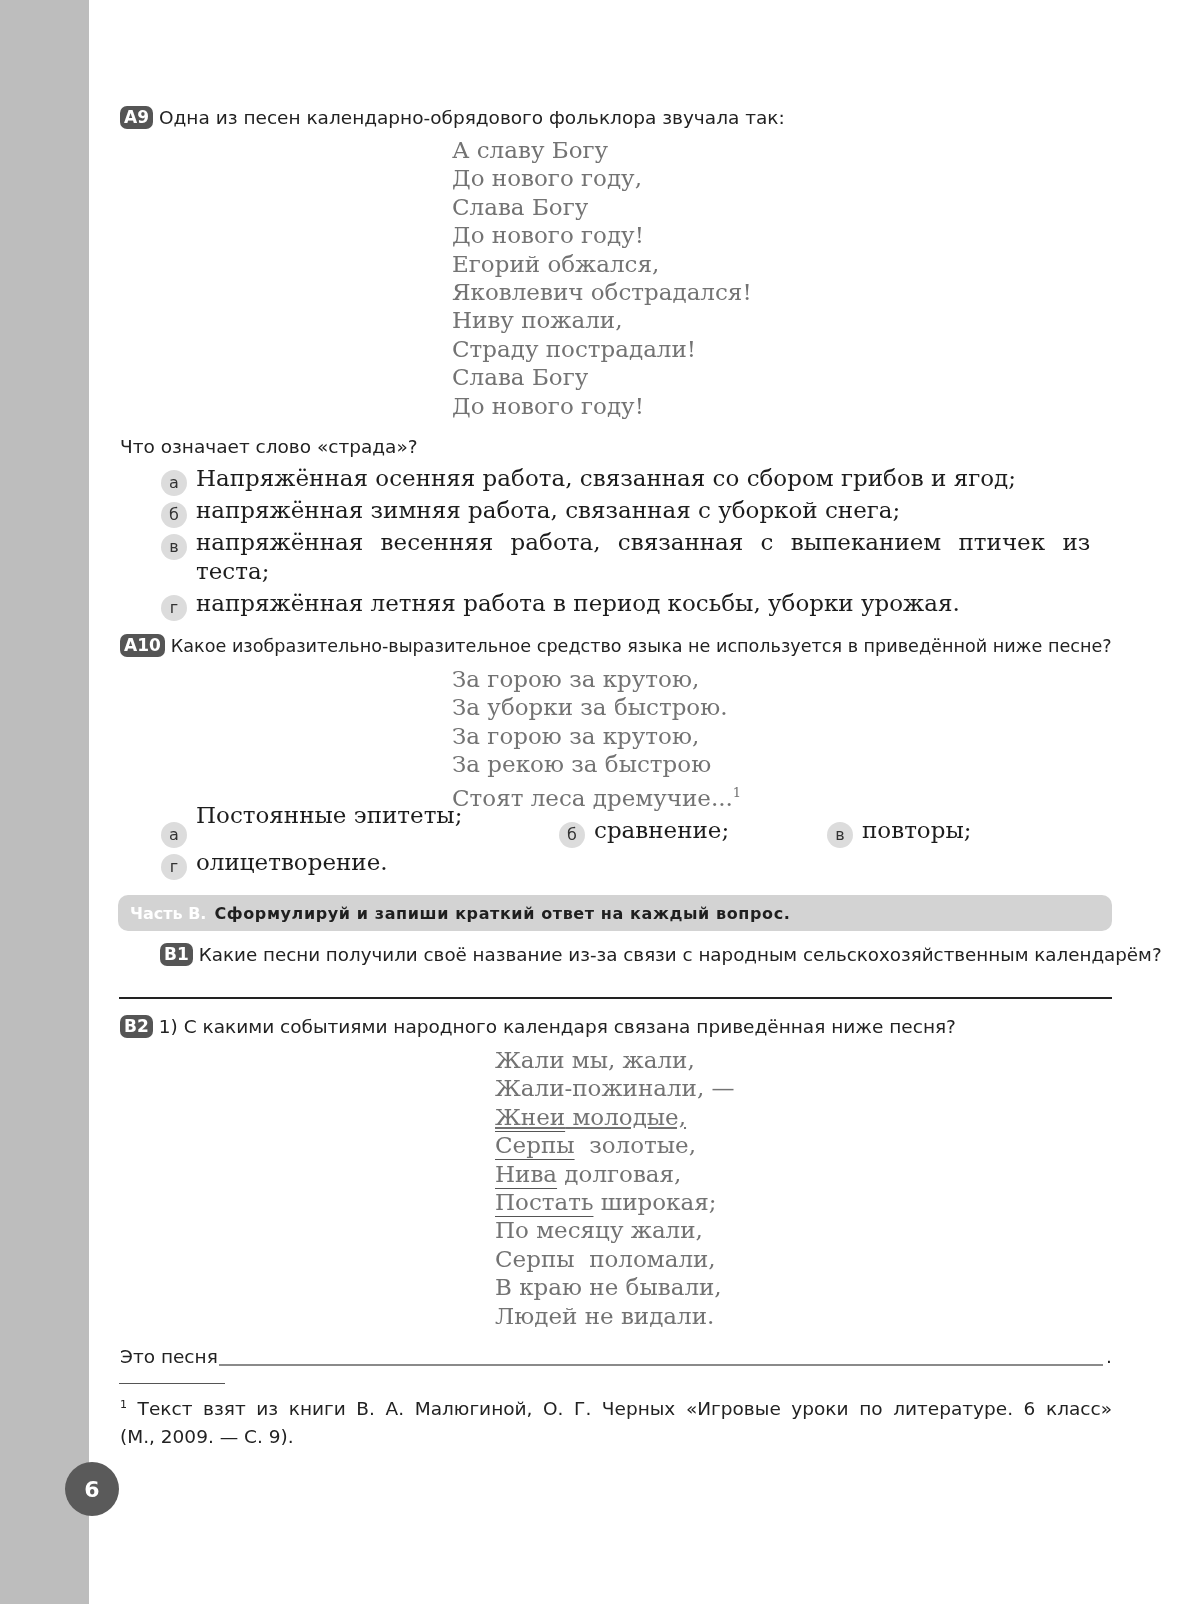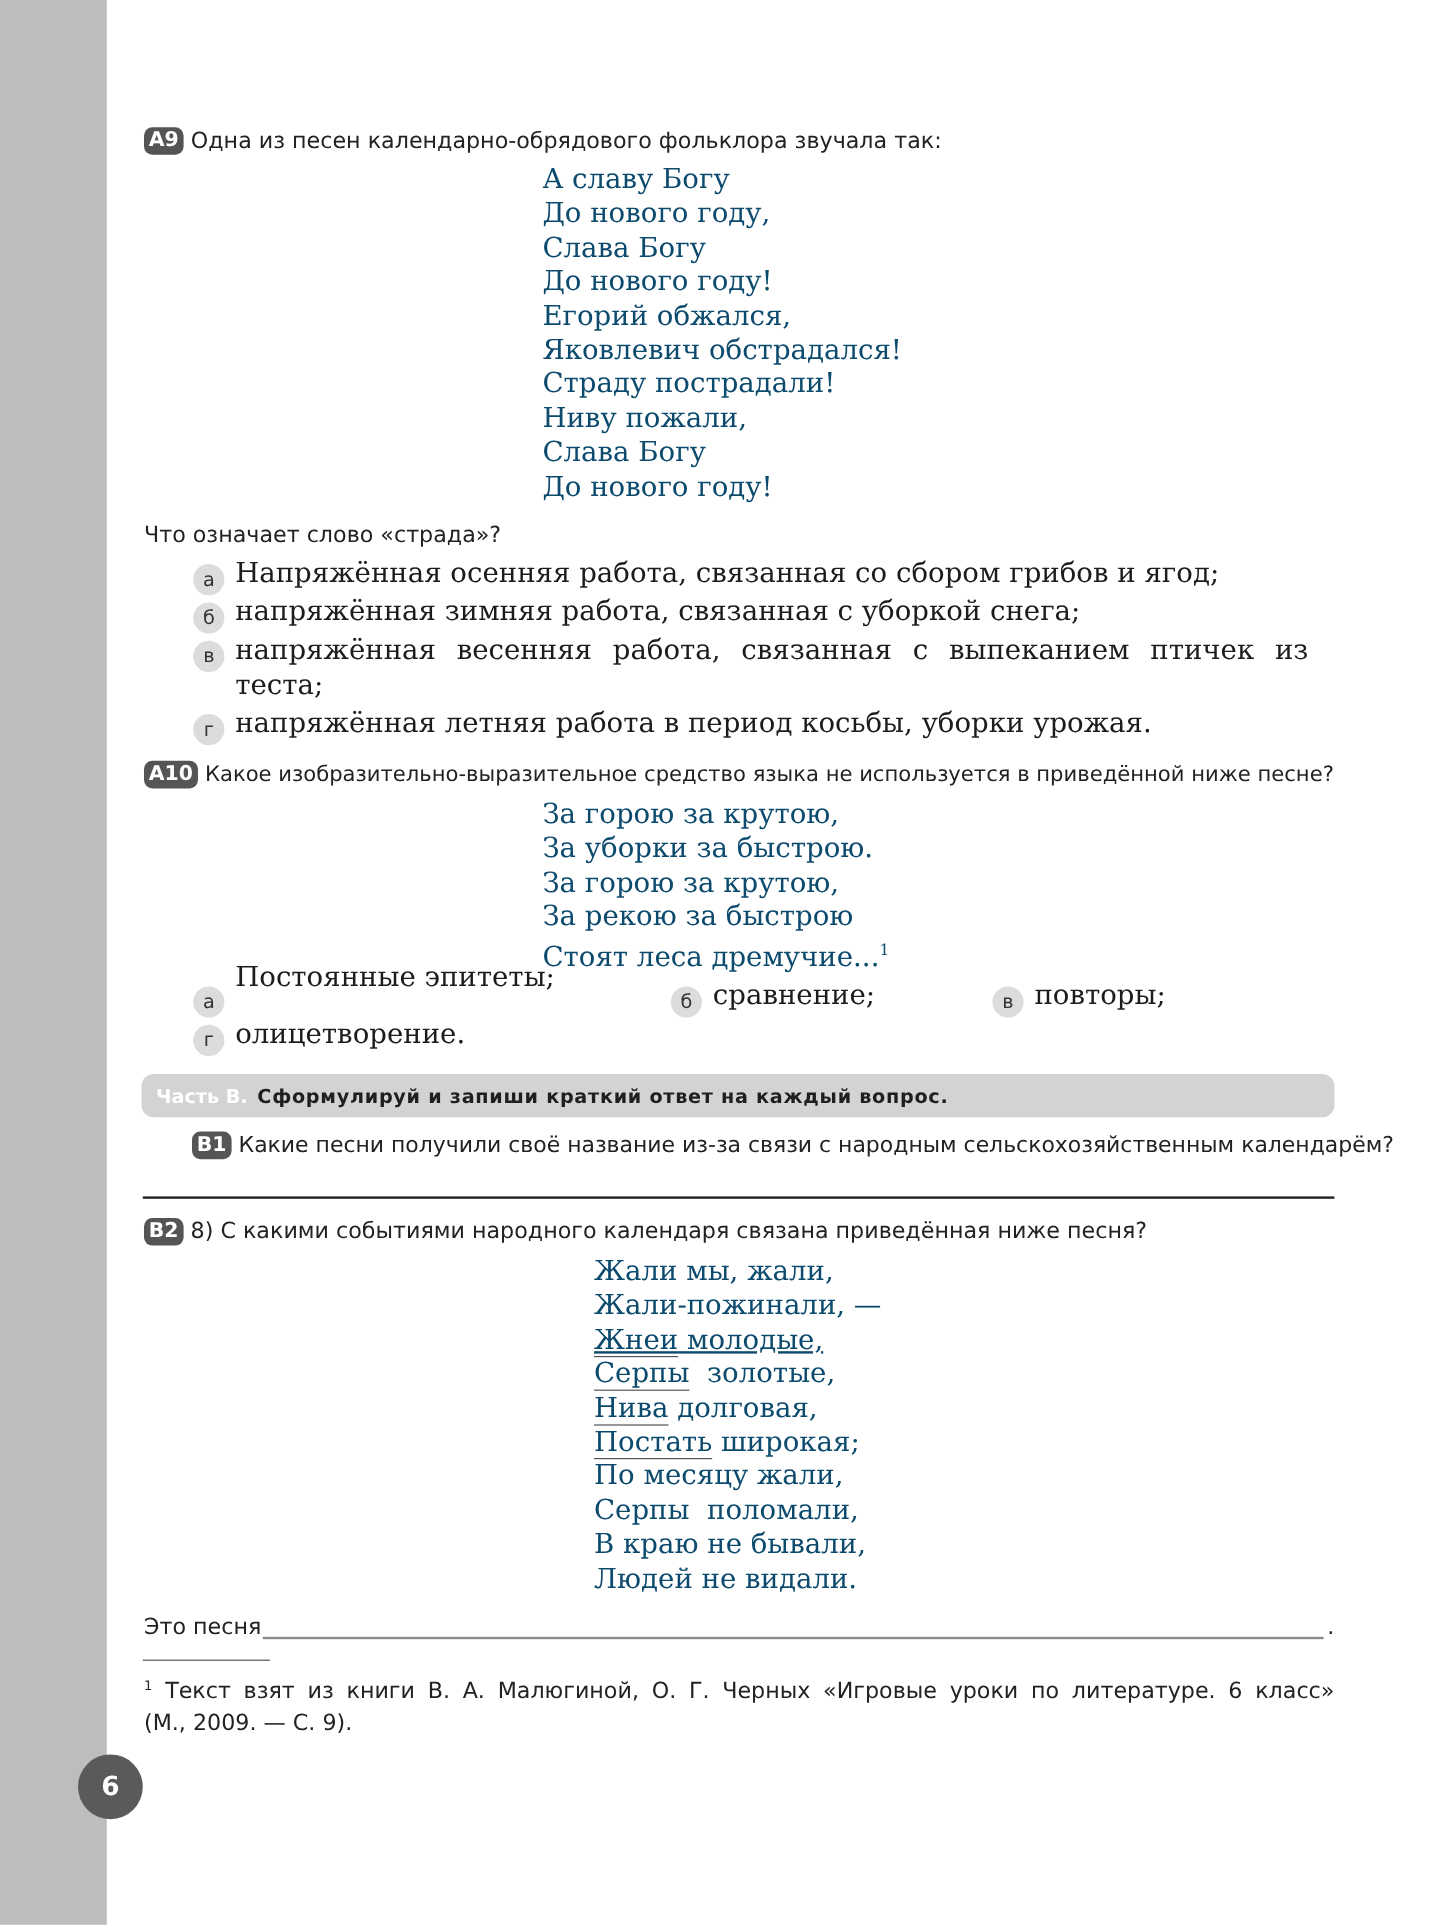--- a/index.html
+++ b/index.html
@@ -13,21 +13,21 @@
       position: absolute; left: 65px; top: 1462px; width: 54px; height: 54px; border-radius: 50%;
       background: #5a5a5a; color: #fff; font-family: "DejaVu Sans", sans-serif; font-weight: bold;
       font-size: 22px; display: flex; align-items: center; justify-content: center;
     }
     .q { position: absolute; left: 120px; font-size: 18.5px; color: #222; white-space: nowrap; }
     .badge {
       display: inline-block; background: #555; color: #fff; border-radius: 7px;
       font-weight: bold; font-size: 17px; padding: 0 4px; height: 23px; line-height: 23px;
       margin-right: 6px; vertical-align: 1px; letter-spacing: 0px;
     }
-    .poem { position: absolute; left: 452px; font-family: "DejaVu Serif", serif; font-size: 23px; line-height: 28.4px; color: #0c4a6e; }
+    .poem { position: absolute; left: 452px; font-family: "DejaVu Serif", serif; font-size: 23px; line-height: 28.4px; color: #737373; }
     .poem div { white-space: nowrap; }
     .u { text-decoration: underline; text-decoration-thickness: 1px; text-underline-offset: 6px; text-decoration-color: #555; }
     .ans { position: absolute; font-family: "DejaVu Serif", serif; font-size: 23px; color: #1c1c1c; white-space: nowrap; }
     .letter {
       position: absolute; width: 26px; height: 26px; border-radius: 50%; background: #dcdcdc;
       font-family: "DejaVu Sans", sans-serif; font-size: 16px; color: #333; text-align: center; line-height: 26px;
     }
     .partbar {
       position: absolute; left: 118px; top: 895px; width: 994px; height: 36px; border-radius: 10px;
       background: #d3d3d3; display: flex; align-items: center; white-space: nowrap;
@@ -47,22 +47,22 @@
 <div class="q" style="top:106px;">
   <span class="badge">A9</span><span>Одна из песен календарно-обрядового фольклора звучала так:</span>
 </div>
 <div class="poem" id="poem-a9" style="top:136px;">
     <div>А славу Богу</div>
     <div>До нового году,</div>
     <div>Слава Богу</div>
     <div>До нового году!</div>
     <div>Егорий обжался,</div>
     <div>Яковлевич обстрадался!</div>
+    <div>Ниву пожали,</div>
     <div>Страду пострадали!</div>
-    <div>Ниву пожали,</div>
     <div>Слава Богу</div>
     <div>До нового году!</div>
   </div>
 
 <div class="q" style="top:436px;">Что означает слово «страда»?</div>
 
 <div>
   <span class="letter" style="left:161px; top:470px;">а</span>
   <span class="ans" style="left:196px; top:465px;">Напряжённая осенняя работа, связанная со сбором грибов и ягод;</span>
 </div>
@@ -112,21 +112,21 @@
   <span class="part-label">Часть В.</span>
   <span class="part-title">Сформулируй и запиши краткий ответ на каждый вопрос.</span>
 </div>
 
 <div class="q" style="top:943px; font-size:18.3px;padding-left:40px;">
   <span class="badge">В1</span><span>Какие песни получили своё название из-за связи с народным сельскохозяйственным календарём?</span>
 </div>
 <div class="rule" style="left:119px; top:997px; width:993px;"></div>
 
 <div class="q" style="top:1015px;">
-  <span class="badge">В2</span><span>8) С какими событиями народного календаря связана приведённая ниже песня?</span>
+  <span class="badge">В2</span><span>1) С какими событиями народного календаря связана приведённая ниже песня?</span>
 </div>
 <div class="poem" id="poem-b2" style="top:1046px;margin-left:43px;">
     <div style="white-space: pre;">Жали мы, жали,</div>
     <div style="white-space: pre;">Жали-пожинали, —</div>
     <div style="white-space: pre; text-decoration: underline;"><span class="u">Жнеи</span> молодые,</div>
     <div style="white-space: pre;"><span class="u">Серпы</span>  золотые,</div>
     <div style="white-space: pre;"><span class="u">Нива</span> долговая,</div>
     <div style="white-space: pre;"><span class="u">Постать</span> широкая;</div>
     <div style="white-space: pre;">По месяцу жали,</div>
     <div style="white-space: pre;">Серпы  поломали,</div>

